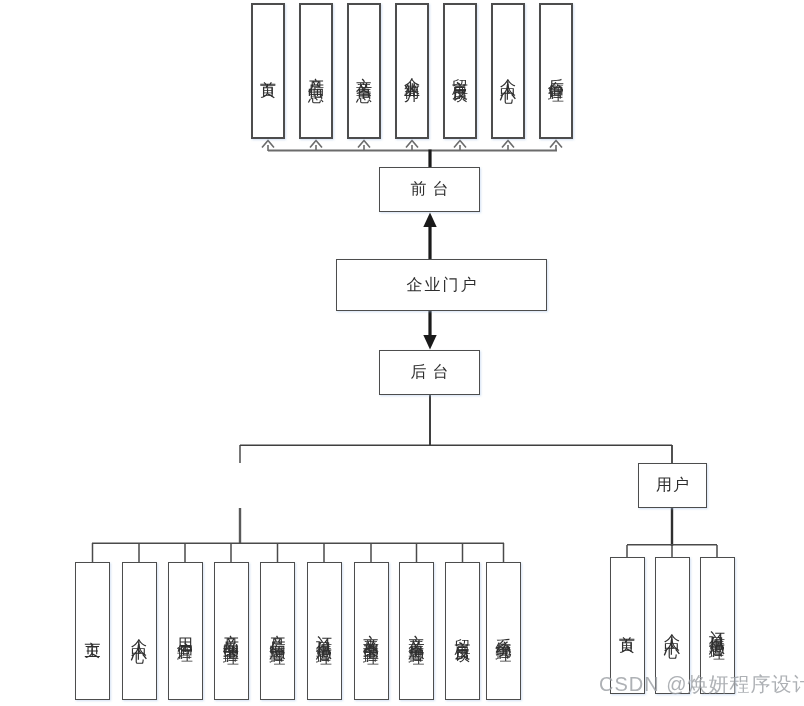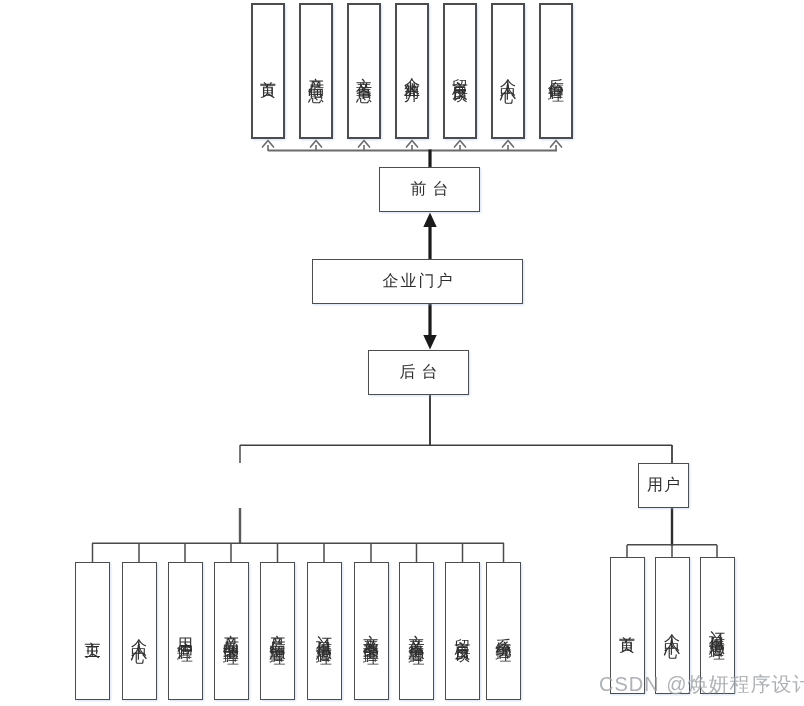--- a/index.html
+++ b/index.html
@@ -134,28 +134,28 @@
   <div class="box vbox thick" style="left:491px;top:3px;width:34px;height:136px">
     <span>个人中心</span>
   </div>
   <div class="box vbox thick" style="left:539px;top:3px;width:34px;height:136px">
     <span>后台管理</span>
   </div>
 
   <div class="box hbox sp5" style="left:379px;top:167px;width:101px;height:45px">
     <span>前台</span>
   </div>
-  <div class="box hbox sp2" style="left:312px;top:259px;width:211px;height:45px">
+  <div class="box hbox sp2" style="left:336px;top:259px;width:211px;height:52px">
     <span>企业门户</span>
   </div>
-  <div class="box hbox sp5" style="left:368px;top:350px;width:101px;height:45px">
+  <div class="box hbox sp5" style="left:379px;top:350px;width:101px;height:45px">
     <span>后台</span>
   </div>
 
-  <div class="box hbox sp1" style="left:638px;top:463px;width:51px;height:45px">
+  <div class="box hbox sp1" style="left:638px;top:463px;width:69px;height:45px">
     <span>用户</span>
   </div>
 
   <div class="box vbox" style="left:75px;top:562px;width:35px;height:138px">
     <span>主页</span>
   </div>
   <div class="box vbox" style="left:121.5px;top:562px;width:35px;height:138px">
     <span>个人中心</span>
   </div>
   <div class="box vbox" style="left:167.5px;top:562px;width:35px;height:138px">

